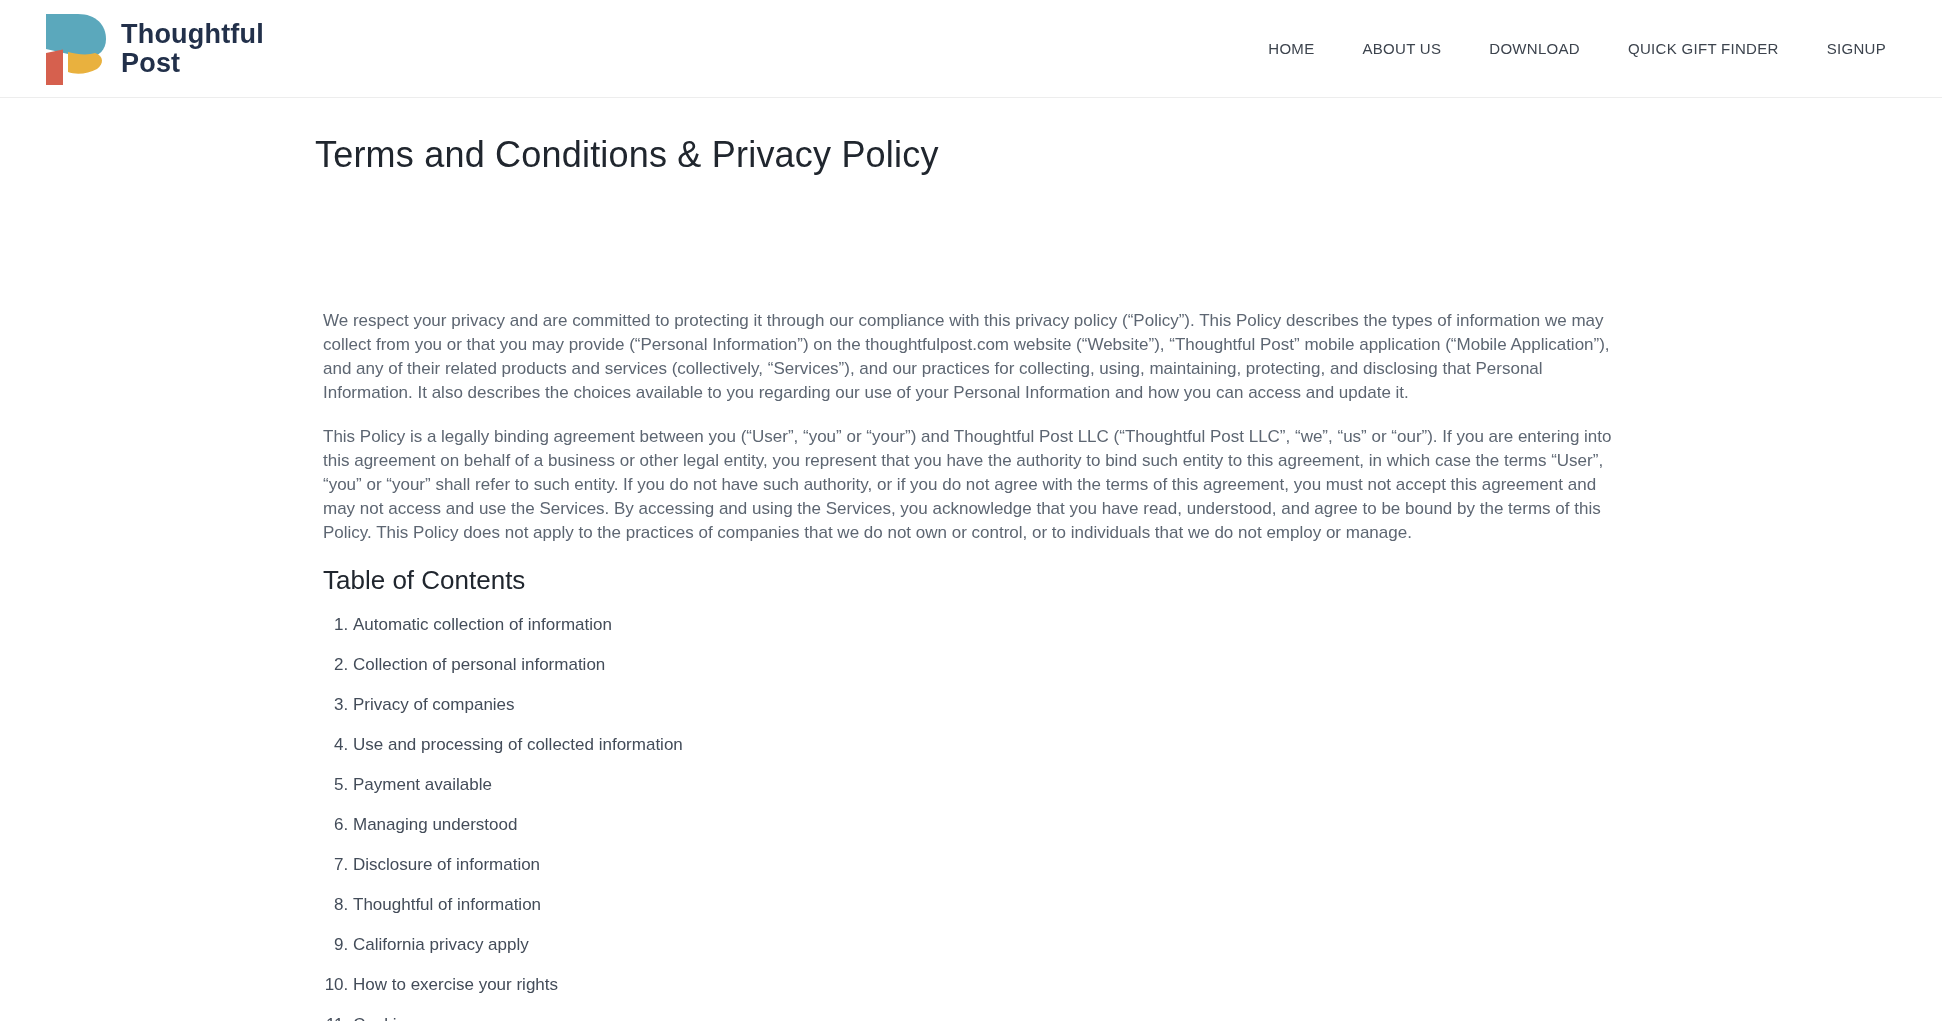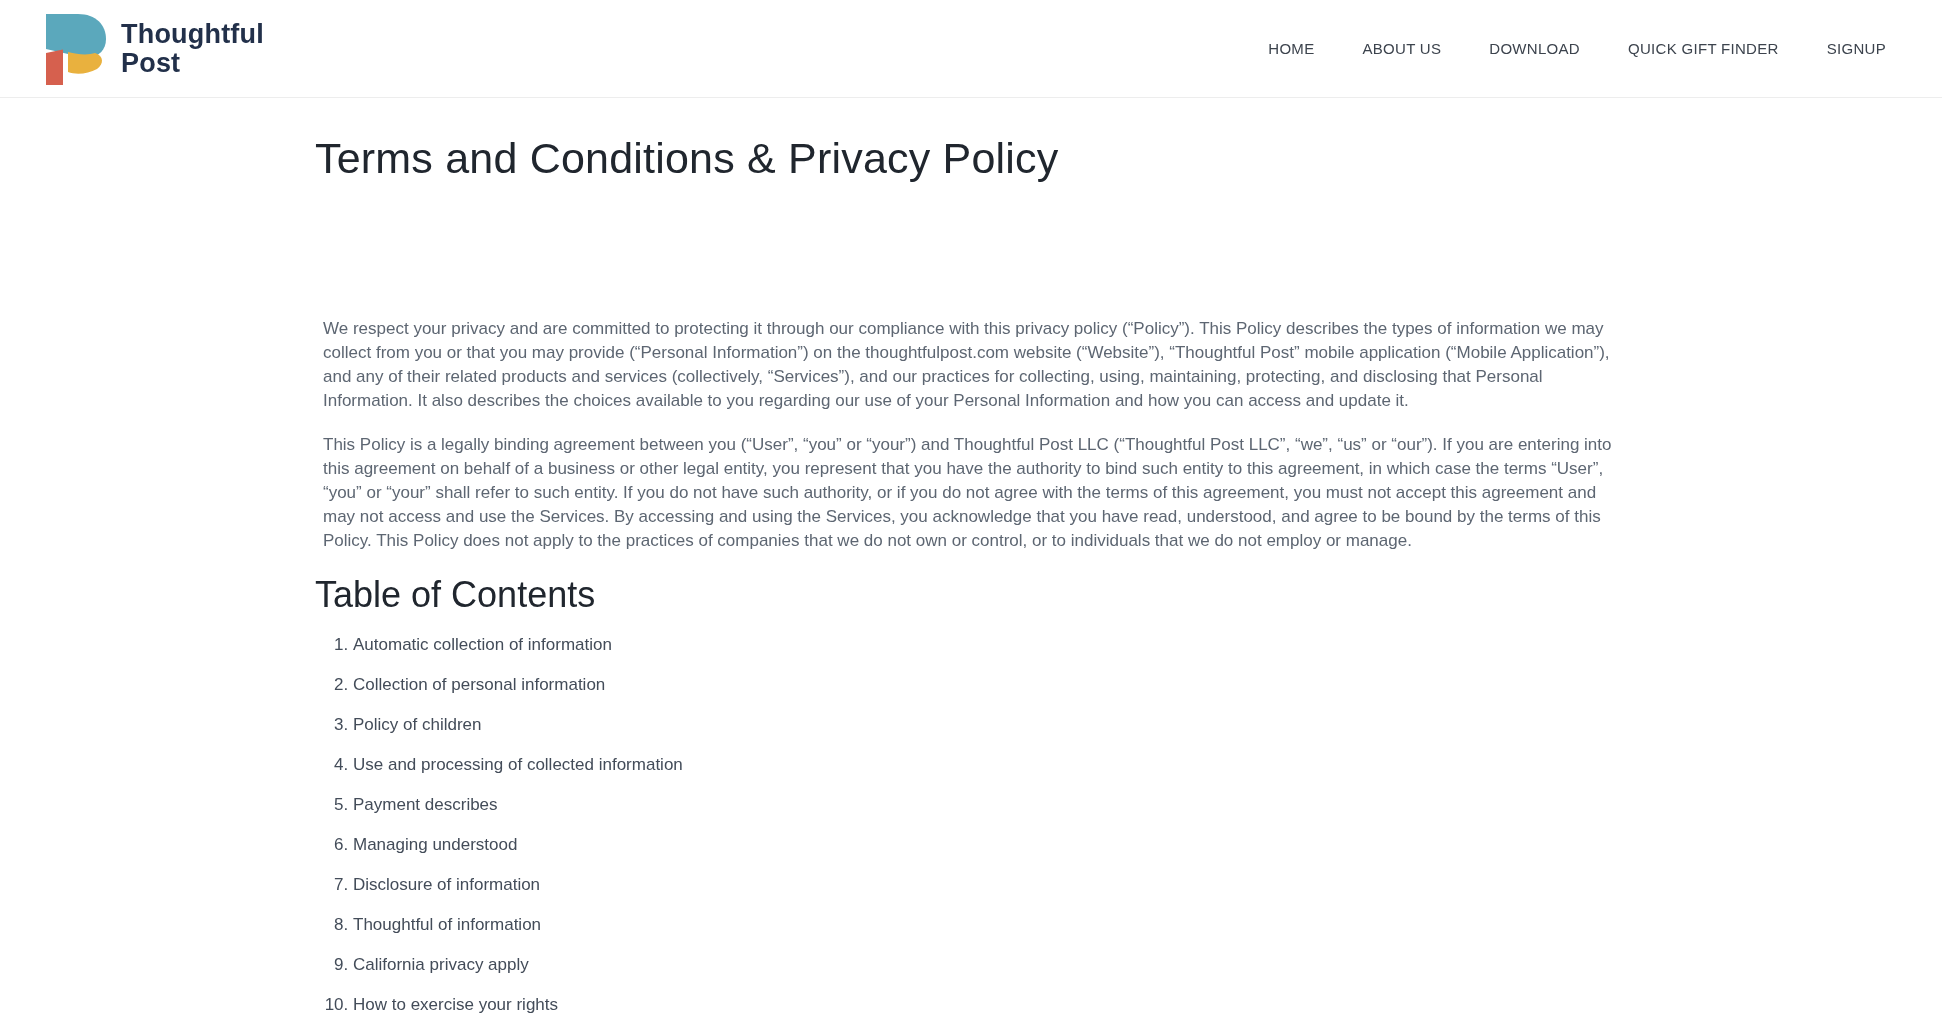--- a/index.html
+++ b/index.html
@@ -45,39 +45,39 @@
     cursor: pointer;
   }
 
   
   .container {
     width: 1312px;
     margin: 0 auto;
     padding-top: 36px;
   }
   .page-title {
-    font-size: 43px;
+    font-size: 36px;
     font-weight: 500;
     line-height: 1.15;
     color: #20262e;
     letter-spacing: 0.2px;
     margin: 0 0 134px 0;
   }
   .content p {
     font-size: 17px;
     line-height: 24px;
     color: #5d6672;
     margin: 0 0 20px 8px;
   }
   .toc-heading {
-    font-size: 36px;
+    font-size: 26px;
     font-weight: 500;
     line-height: 1.2;
     color: #20262e;
-    margin: 5px 0 15px 0;
+    margin: 5px 0 15px 8px;
   }
   .toc-list {
     margin: 0;
     padding-left: 38px;
     font-size: 17px;
     color: #434c59;
   }
   .toc-list li {
     line-height: 24px;
     cursor: pointer;
@@ -114,23 +114,23 @@
   <h1 class="page-title">Terms and Conditions &amp; Privacy Policy</h1>
 
   <p>We respect your privacy and are committed to protecting it through our compliance with this privacy policy (“Policy”). This Policy describes the types of information we may collect from you or that you may provide (“Personal Information”) on the thoughtfulpost.com website (“Website”), “Thoughtful Post” mobile application (“Mobile Application”), and any of their related products and services (collectively, “Services”), and our practices for collecting, using, maintaining, protecting, and disclosing that Personal Information. It also describes the choices available to you regarding our use of your Personal Information and how you can access and update it.</p>
   <p>This Policy is a legally binding agreement between you (“User”, “you” or “your”) and Thoughtful Post LLC (“Thoughtful Post LLC”, “we”, “us” or “our”). If you are entering into this agreement on behalf of a business or other legal entity, you represent that you have the authority to bind such entity to this agreement, in which case the terms “User”, “you” or “your” shall refer to such entity. If you do not have such authority, or if you do not agree with the terms of this agreement, you must not accept this agreement and may not access and use the Services. By accessing and using the Services, you acknowledge that you have read, understood, and agree to be bound by the terms of this Policy. This Policy does not apply to the practices of companies that we do not own or control, or to individuals that we do not employ or manage.</p>
 
   <h2 class="toc-heading">Table of Contents</h2>
 
   <ol class="toc-list">
     <li>Automatic collection of information</li>
     <li>Collection of personal information</li>
-    <li>Policy of children</li>
+    <li>Privacy of companies</li>
     <li>Use and processing of collected information</li>
-    <li>Payment describes</li>
+    <li>Payment available</li>
     <li>Managing understood</li>
     <li>Disclosure of information</li>
     <li>Thoughtful of information</li>
     <li>California privacy apply</li>
     <li>How to exercise your rights</li>
     <li>Cookies</li>
     <li>Data analytics</li>
     <li>Do Not Terms signals</li>
     <li>Social media features</li>
   </ol>

